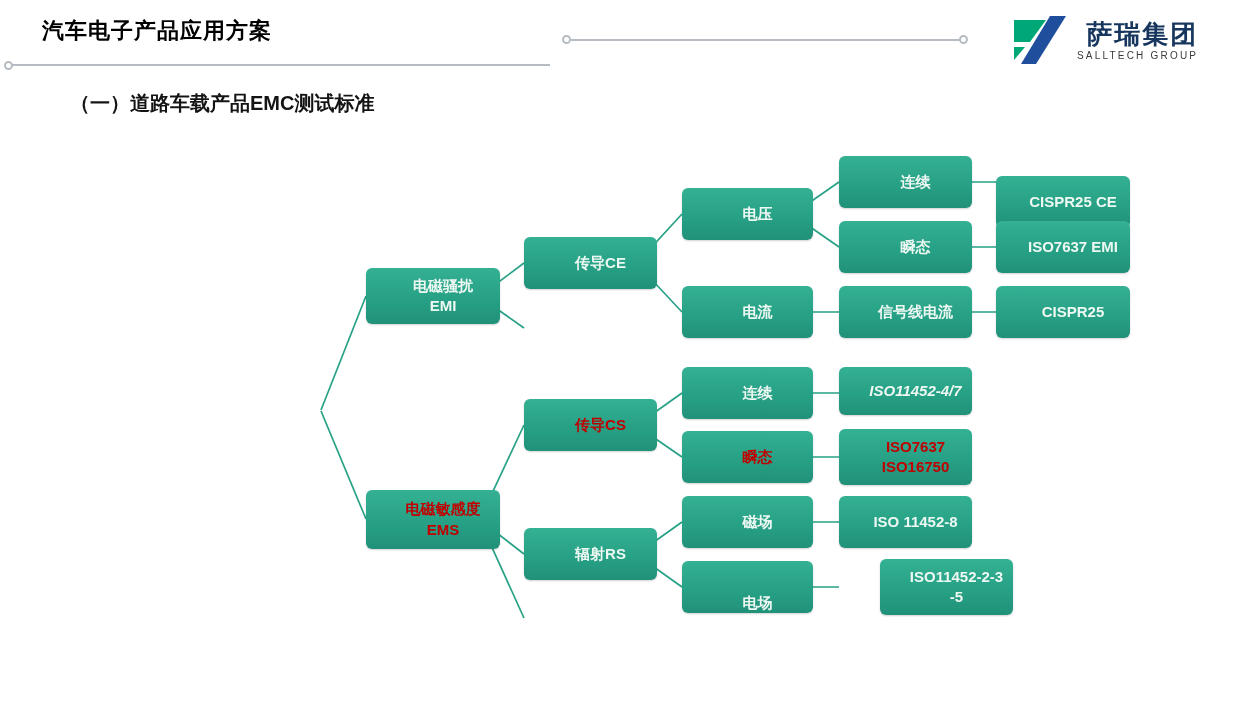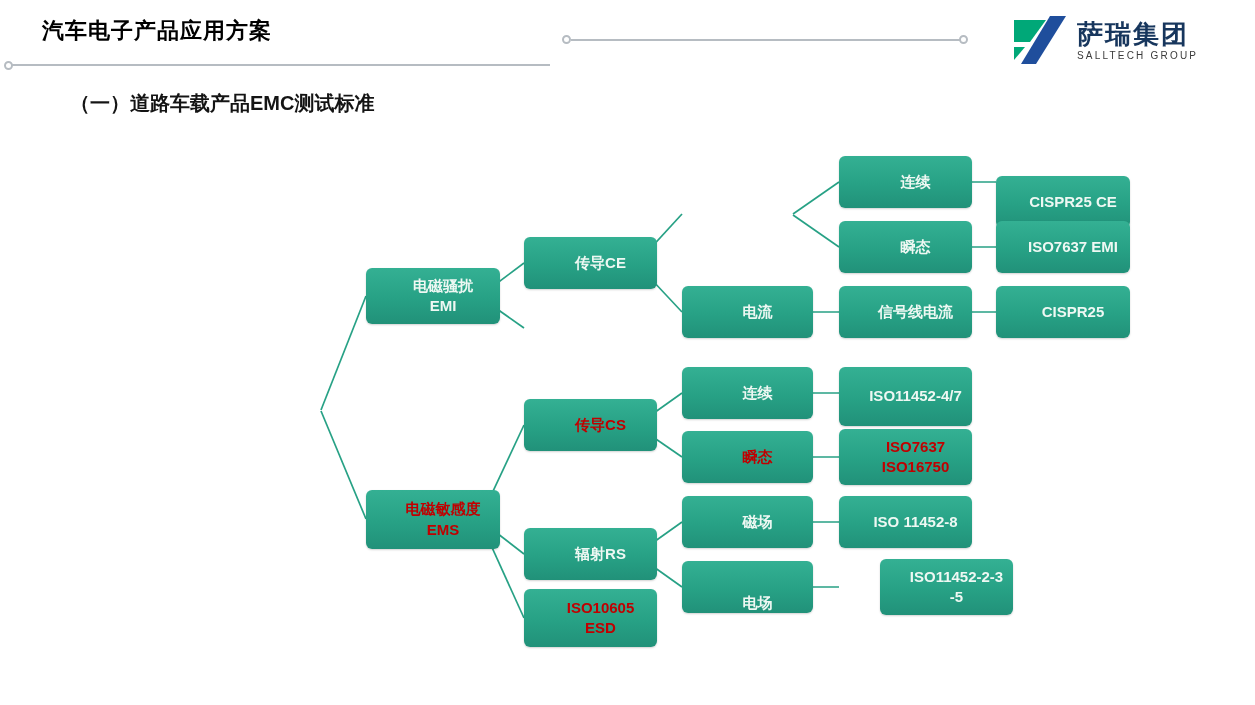--- a/index.html
+++ b/index.html
@@ -15,21 +15,21 @@
   .subtitle{
     position:absolute;left:70px;top:90px;font-size:20px;font-weight:bold;color:#141414;
   }
   .decor-line{position:absolute;height:2px;background:#b6bcc2;}
   .decor-circle{
     position:absolute;width:9px;height:9px;border:2px solid #b6bcc2;border-radius:50%;
     background:#ffffff;box-sizing:border-box;
   }
   
   .logo{position:absolute;left:1008px;top:14px;display:flex;align-items:center;gap:7px;}
-  .logo-text{display:flex;flex-direction:column;line-height:1.05;}
+  .logo-text{display:flex;flex-direction:column;line-height:1.05;align-items:flex-end;}
   .logo-cn{font-size:26px;font-weight:bold;color:#17365d;letter-spacing:2px;}
   .logo-en{font-size:10px;color:#3a3a3a;letter-spacing:2.2px;margin-top:3px;}
   
   .wires{position:absolute;left:0;top:0;}
   .node{
     position:absolute;background:linear-gradient(180deg,#34b093 0%,#27a185 55%,#219179 100%);
     border-radius:6px;display:flex;flex-direction:column;align-items:center;justify-content:center;
     text-align:center;color:#eef8f3;font-weight:bold;font-size:15px;line-height:1.35;
     box-shadow:0 1px 2px rgba(0,0,0,0.18);
     padding-left:20px;
@@ -103,25 +103,24 @@
 
   <div class="node" style="left:524px;top:237px;width:113px;height:52px;">
     <span class="l">传导CE</span>
   </div>
   <div class="node red" style="left:524px;top:399px;width:113px;height:52px;">
     <span class="l">传导CS</span>
   </div>
   <div class="node" style="left:524px;top:528px;width:113px;height:52px;">
     <span class="l">辐射RS</span>
   </div>
-  <div class="node red" style="left:524px;top:589px;width:113px;height:58px;">
-    <span class="l">ISO10605</span>
-    <span class="l">ESD</span>
+
+  <div class="node" style="left:682px;top:188px;width:111px;height:52px;">
+    <span class="l">电压</span>
   </div>
-
   <div class="node" style="left:682px;top:286px;width:111px;height:52px;">
     <span class="l">电流</span>
   </div>
   <div class="node" style="left:682px;top:367px;width:111px;height:52px;">
     <span class="l">连续</span>
   </div>
   <div class="node red" style="left:682px;top:431px;width:111px;height:52px;">
     <span class="l">瞬态</span>
   </div>
   <div class="node" style="left:682px;top:496px;width:111px;height:52px;">
@@ -133,21 +132,21 @@
 
   <div class="node" style="left:839px;top:156px;width:113px;height:52px;">
     <span class="l">连续</span>
   </div>
   <div class="node" style="left:839px;top:221px;width:113px;height:52px;">
     <span class="l">瞬态</span>
   </div>
   <div class="node" style="left:839px;top:286px;width:113px;height:52px;">
     <span class="l">信号线电流</span>
   </div>
-  <div class="node" style="left:839px;top:367px;width:113px;height:59px;">
+  <div class="node" style="left:839px;top:367px;width:113px;height:48px;font-style:italic;">
     <span class="l">ISO11452-4/7</span>
   </div>
   <div class="node red" style="left:839px;top:429px;width:113px;height:56px;">
     <span class="l">ISO7637</span>
     <span class="l">ISO16750</span>
   </div>
   <div class="node" style="left:839px;top:496px;width:113px;height:52px;">
     <span class="l">ISO 11452-8</span>
   </div>
   <div class="node" style="left:839px;top:559px;width:113px;height:56px;margin-left:41px;">

